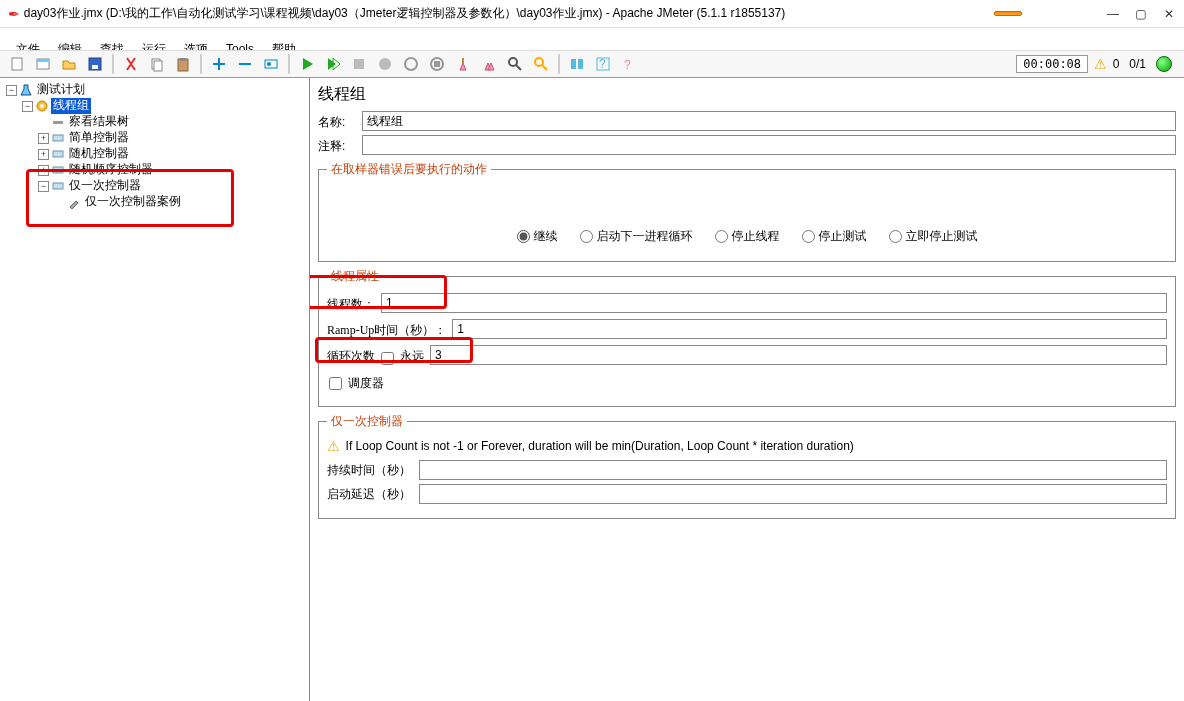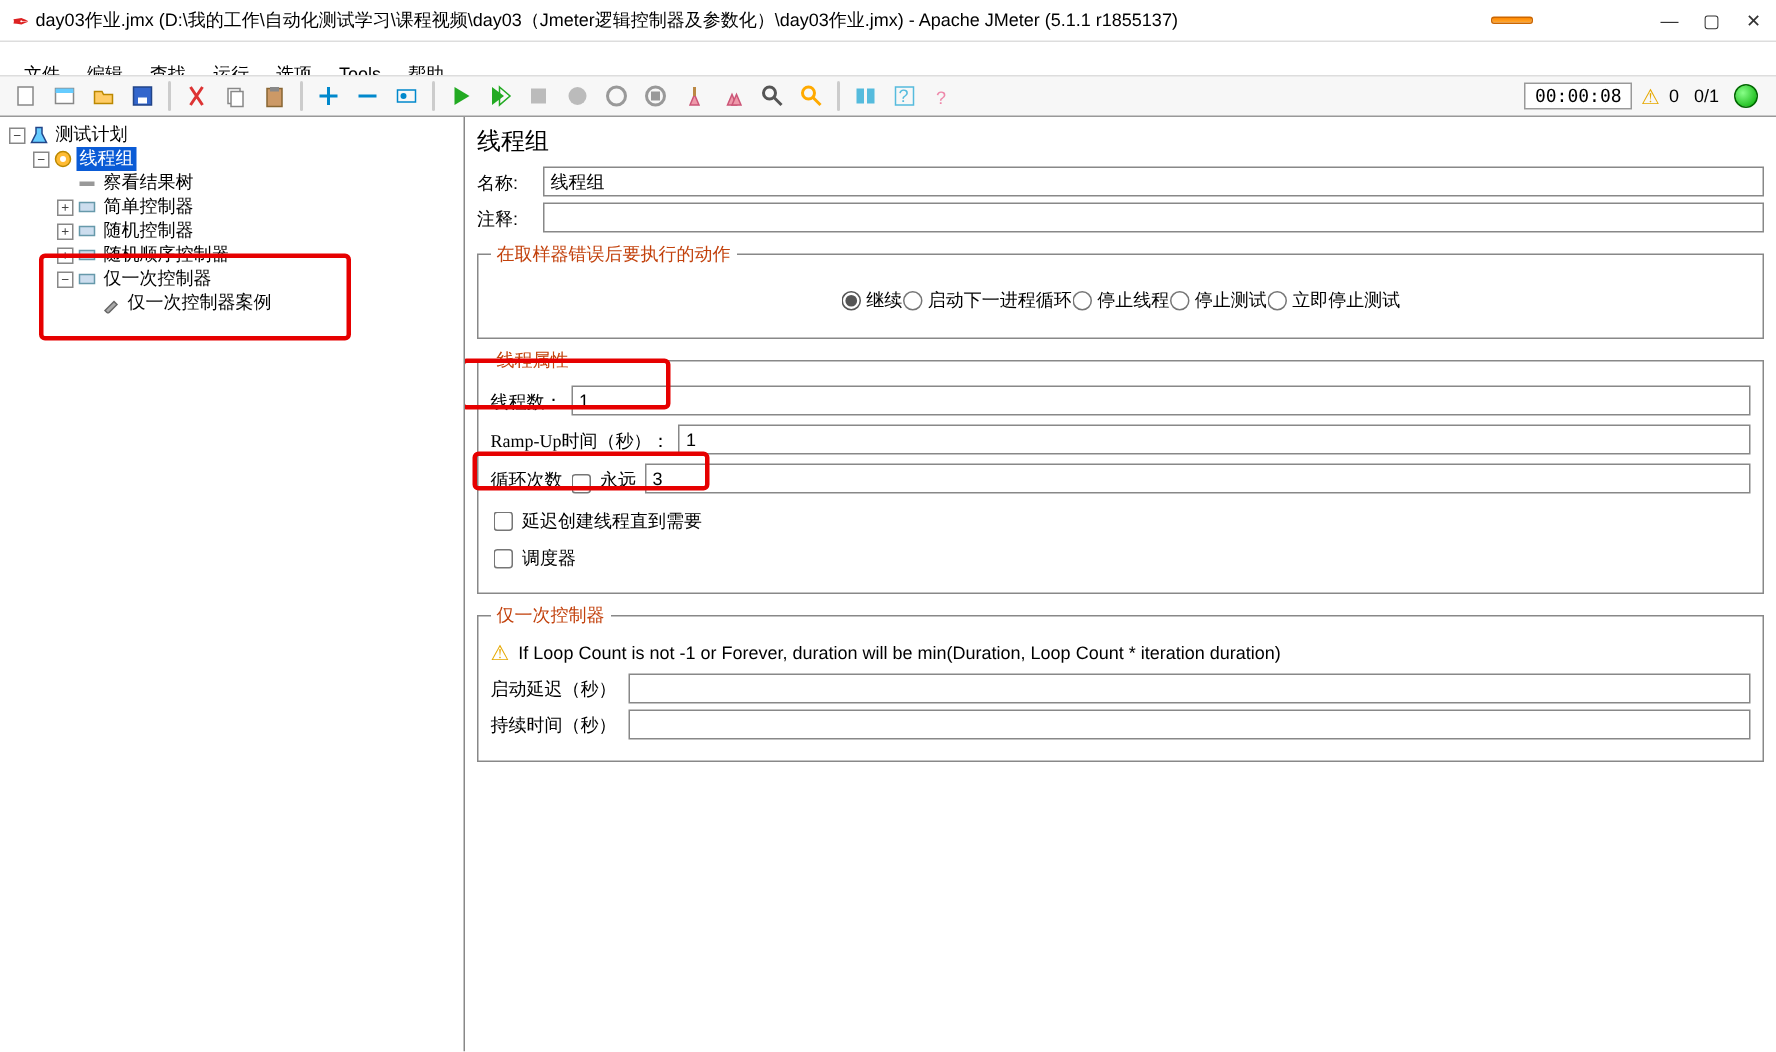--- a/index.html
+++ b/index.html
@@ -32,21 +32,21 @@
 .row .label { padding: 0 2px; font-family: Liberation Mono, monospace; }
 .row.selected .label { background: #0a5bd6; color: #fff; }
 .red-box { position: absolute; border: 3px solid #e60000; border-radius: 4px; pointer-events: none; }
 .content-pane { flex: 1; padding: 6px 8px 8px 8px; overflow: auto; }
 .content-pane h2 { font-size: 16px; font-weight: normal; margin-bottom: 6px; }
 .form-row { display: flex; align-items: flex-end; margin-bottom: 4px; }
 .form-row label.k { width: 44px; text-align: left; }
 .form-row input.v { flex: 1; border: 1px solid #888; padding: 2px 4px; height: 20px; }
 fieldset { border: 1px solid #888; margin-top: 6px; padding: 8px 8px 10px 8px; }
 fieldset legend { padding: 0 4px; color: #c2410c; }
-.radio-row { display: flex; justify-content: center; padding: 6px 0; }
+.radio-row { display: flex; gap: 22px; justify-content: center; padding: 6px 0; margin-top: 36px; }
 .radio-item { display: flex; align-items: center; gap: 4px; }
 .tp-row { display: flex; align-items: flex-end; margin-bottom: 6px; gap: 6px; position: relative; }
 .tp-row label.k2 { white-space: nowrap; }
 .tp-row input.n { flex: 1; border: 1px solid #888; padding: 2px 4px; height: 20px; }
 .chk { width: 13px; height: 13px; }
 .chk-row { display:flex; align-items:center; gap:6px; padding:4px 2px; }
 .sched-row { display:flex; align-items:center; gap:6px; margin-bottom:4px; }
 .sched-row label.k3 { width: 86px; white-space: nowrap; }
 .sched-row input { flex:1; border:1px solid #888; height:20px; padding:2px 4px; }
 .warn-line { display:flex; align-items:center; gap:6px; font-family: "Courier New", monospace; margin-bottom:6px; }
@@ -382,37 +382,33 @@
       <div class="tp-row">
         <label class="k2">循环次数</label>
         <input type="checkbox" class="chk" style="">
         <span>永远</span>
         <input class="n" value="3" style="">
       </div>
       <div class="red-frame" style="left:-4px; top:52px; width:158px; height:26px;"></div>
 
       <div class="chk-row">
         <input type="checkbox" class="chk" style="">
-        <span>延迟创建线程直到需要</span>
-      </div>
-      <div class="chk-row">
-        <input type="checkbox" class="chk" style="">
         <span>调度器</span>
       </div>
     </fieldset>
 
     <fieldset>
       <legend>仅一次控制器</legend>
       <div class="warn-line">
         <span class="warn-tri">⚠</span>
         <span>If Loop Count is not -1 or Forever, duration will be min(Duration, Loop Count * iteration duration)</span>
       </div>
       <div class="sched-row">
+        <label class="k3">持续时间（秒）</label>
+        <input style="">
+      </div>
+      <div class="sched-row">
         <label class="k3">启动延迟（秒）</label>
-        <input style="">
-      </div>
-      <div class="sched-row">
-        <label class="k3">持续时间（秒）</label>
         <input style="">
       </div>
     </fieldset>
   </div>
 </div>
 
 </body></html>

